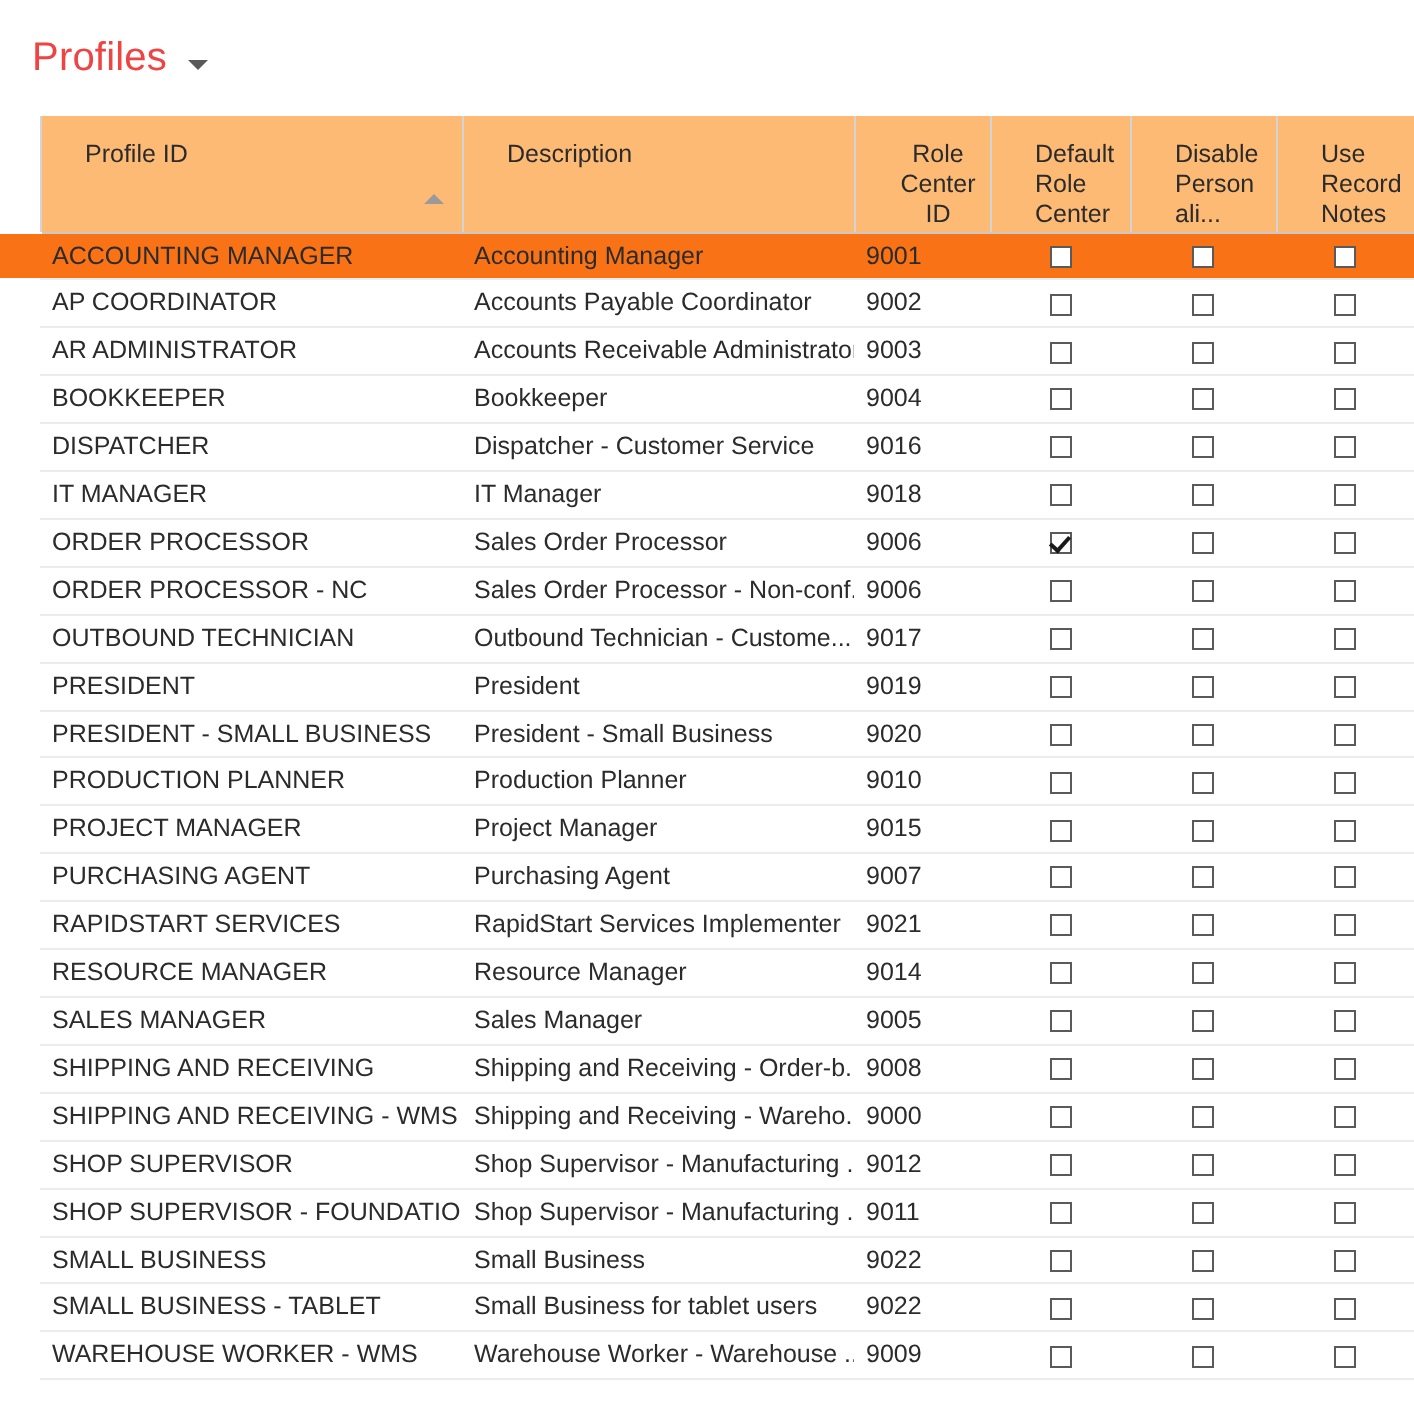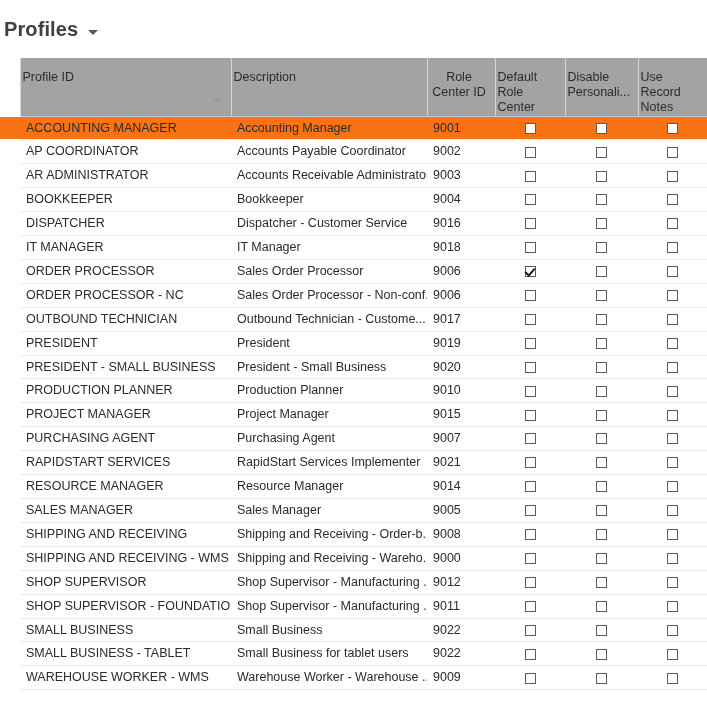--- a/index.html
+++ b/index.html
@@ -22,24 +22,24 @@
     position: absolute;
     left: 0;
     top: 0;
     width: 707px;
     height: 58px;
     background: #ffffff;
     display: flex;
     align-items: center;
   }
   .page-title {
-    margin-left: 4px;
+    margin-left: 16px;
     font-size: 20px;
-    color: #404040;
-    font-weight: 700;
+    color: #ef4444;
+    font-weight: 400;
     letter-spacing: 0.1px;
     line-height: 24px;
     cursor: default;
   }
   .title-caret {
     margin-left: 10px;
     width: 0;
     height: 0;
     border-left: 5px solid transparent;
     border-right: 5px solid transparent;
@@ -61,25 +61,25 @@
   .grid-table {
     width: 707px;
     border-collapse: collapse;
     table-layout: fixed;
   }
 
   
   thead th {
     height: 58px;
     vertical-align: top;
-    padding: 12px 6px 0 2px;
+    padding: 12px 6px 0 22px;
     font-weight: 400;
     font-size: 12.5px;
     color: #2b2b2b;
-    background: #a3a3a3;
+    background: #fdba74;
     text-align: left;
     border-bottom: 1px solid #c9c9c9;
     box-sizing: border-box;
     position: relative;
     cursor: pointer;
     line-height: 15px;
   }
   thead th.colsep {
     border-left: 1px solid #d4d4d4;
   }

